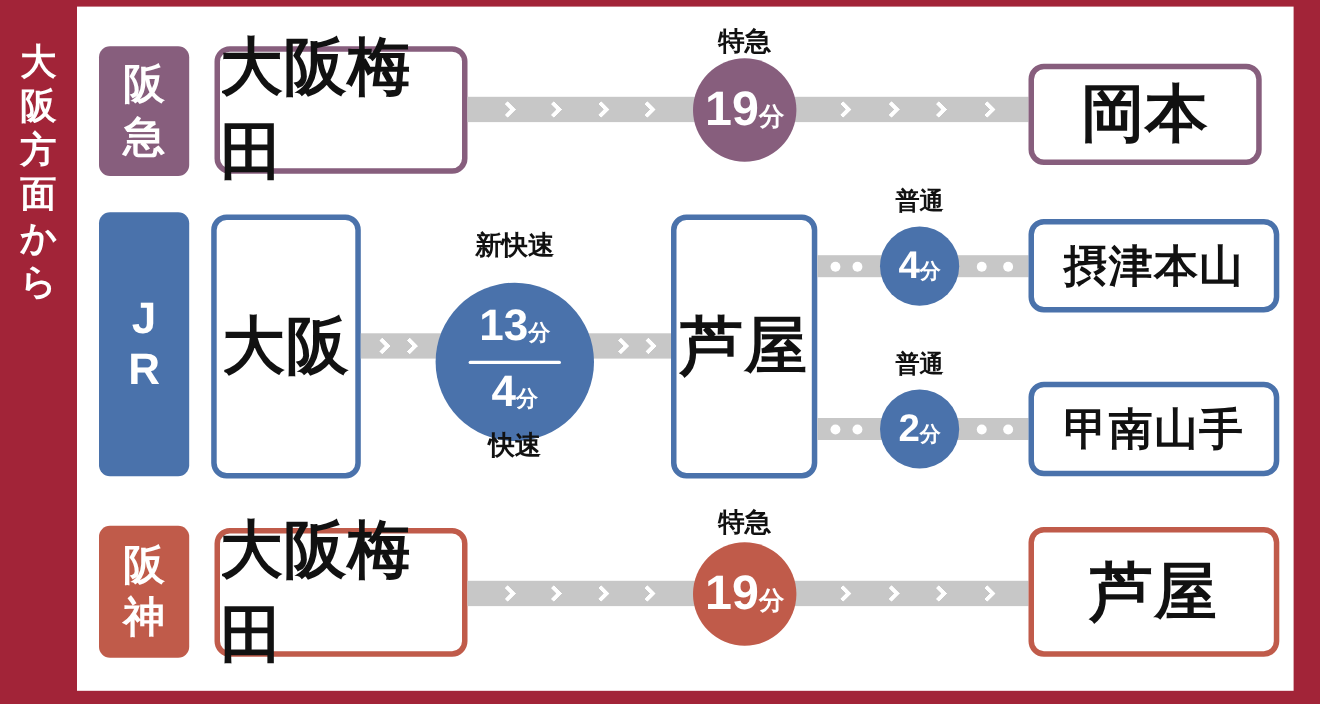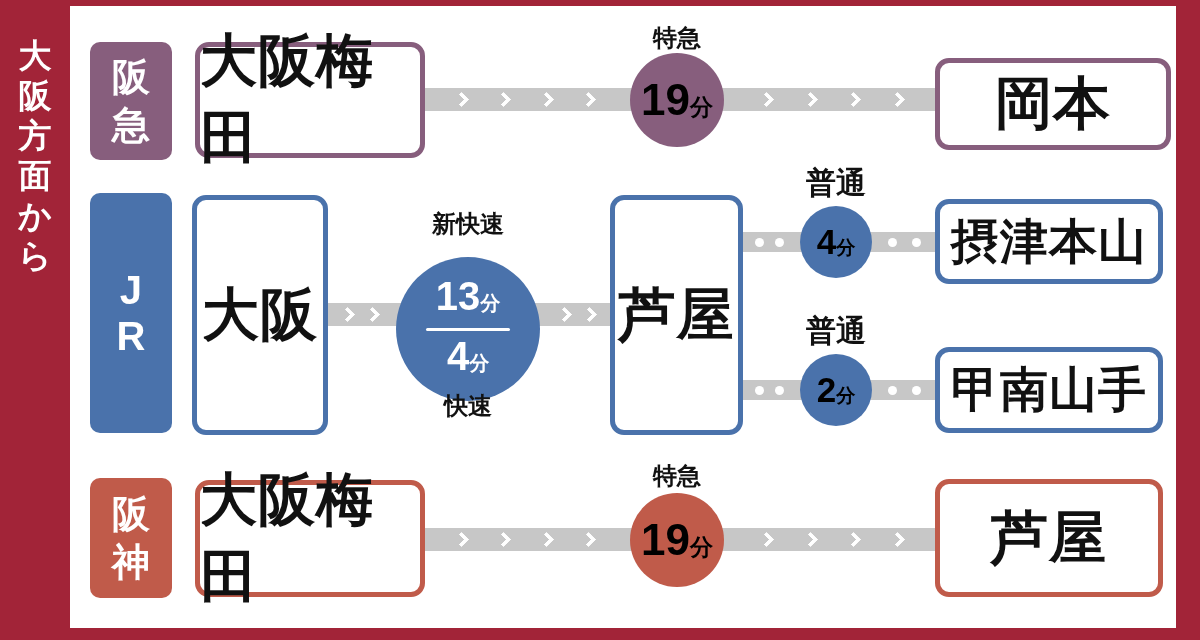--- a/index.html
+++ b/index.html
@@ -24,40 +24,40 @@
     font-weight:bold; white-space:pre-line; text-align:center;
   }
   .plate.cjk { font-size:38px; line-height:48px; }
   .plate.latin { font-size:40px; line-height:46px; }
 
   .station {
     position:absolute; background:#ffffff; border-radius:14px;
     display:flex; align-items:center; justify-content:center;
     font-weight:bold; color:#111111; letter-spacing:1px;
   }
-  .fs42 { font-size:57px; } .fs40 { font-size:48px; }
+  .fs42 { font-size:57px; } .fs40 { font-size:40px; }
 
   .hankyu-bg { background:#875E7D; }
   .jr-bg { background:#4A72AB; }
   .hanshin-bg { background:#C05B4A; }
   .hankyu-bd { border:5px solid #875E7D; }
   .jr-bd { border:5px solid #4A72AB; }
   .hanshin-bd { border:5px solid #C05B4A; }
 
   .track { position:absolute; background:#C7C7C7; }
   .seg { position:absolute; top:0; height:100%; display:flex; align-items:center; justify-content:space-evenly; }
   .chev {
     width:11px; height:11px;
     border-top:4px solid #ffffff; border-right:4px solid #ffffff;
     transform:rotate(45deg); border-radius:1px;
   }
   .dot { width:9px; height:9px; border-radius:50%; background:#ffffff; }
 
   .badge {
-    position:absolute; border-radius:50%; color:#000000;
+    position:absolute; border-radius:50%; color:#ffffff;
     display:flex; align-items:baseline; justify-content:center;
   }
   .badge .min { font-weight:bold; }
   .badge .unit { font-weight:bold; }
   .badge.size94 { width:94px; height:94px; padding-top:22px; }
   .badge.size94 .min { font-size:44px; }
   .badge.size94 .unit { font-size:23px; }
   .badge.size72 { width:72px; height:72px; padding-top:16px; }
   .badge.size72 .min { font-size:35px; }
   .badge.size72 .unit { font-size:19px; }
@@ -69,21 +69,21 @@
   }
   .jr-big-badge .row { display:flex; align-items:baseline; line-height:44px; }
   .jr-big-badge .min { font-weight:bold; font-size:40px; }
   .jr-big-badge .unit { font-weight:bold; font-size:20px; }
   .jr-big-badge .divider { width:84px; height:3px; background:#ffffff; border-radius:2px; margin:3px 0; }
 
   .type-label {
     position:absolute; font-weight:bold; color:#111111;
     text-align:center; font-size:24px; line-height:28px;
   }
-  .type-label.small { font-size:30px; line-height:26px; }
+  .type-label.small { font-size:22px; line-height:26px; }
 </style>
 </head>
 <body>
 
 <div class="stage">
   <div class="panel"></div>
 
   <div class="side-title">大
 阪
 方
@@ -112,21 +112,21 @@
       </div>
     </div>
 
     <div class="type-label" style="left:617px;top:24px;width:120px;">特急</div>
 
     <div class="badge size94 hankyu-bg" style="left:630px;top:53px;">
       <span class="min">19</span>
         <span class="unit">分</span>
     </div>
 
-    <div class="station hankyu-bd fs42" style="left:935px;top:58px;width:236px;height:92px;">岡本</div>
+    <div class="station hankyu-bd fs42" style="left:935px;top:58px;width:212px;height:92px;">岡本</div>
   </div>
 
   <div>
     <div class="plate latin jr-bg" style="left:90px;top:193px;width:82px;height:240px;">J
 R</div>
 
     <div class="station jr-bd fs42" style="left:192px;top:195px;width:136px;height:240px;">大阪</div>
 
     <div class="track" style="left:328px;top:303px;width:282px;height:23px;">
       <div class="seg" style="left:0;width:64px;">

